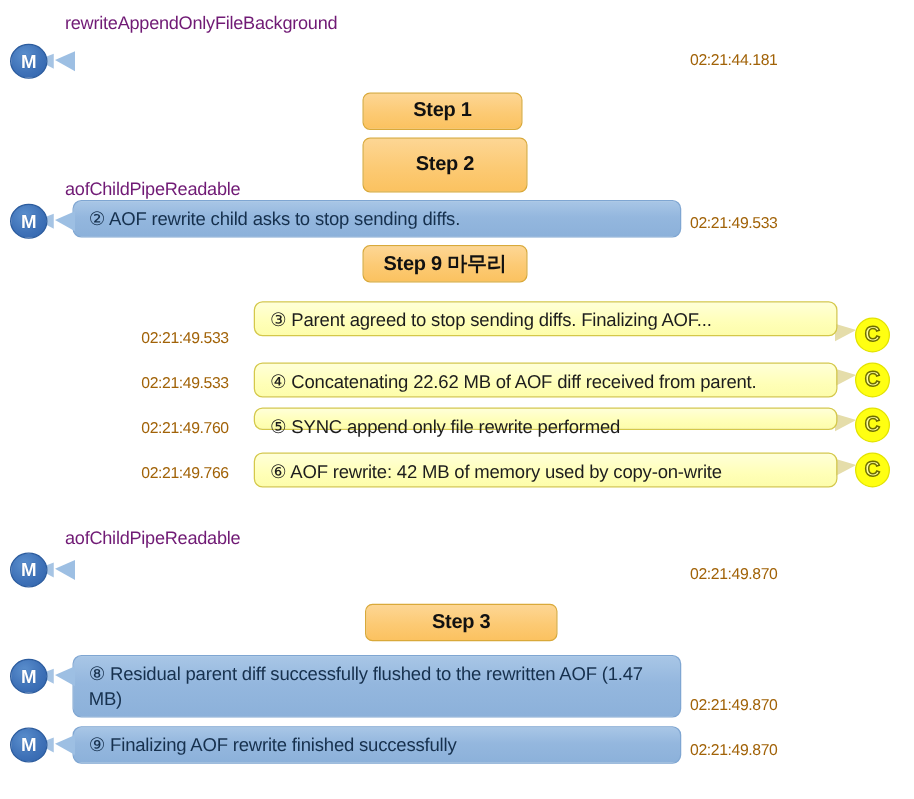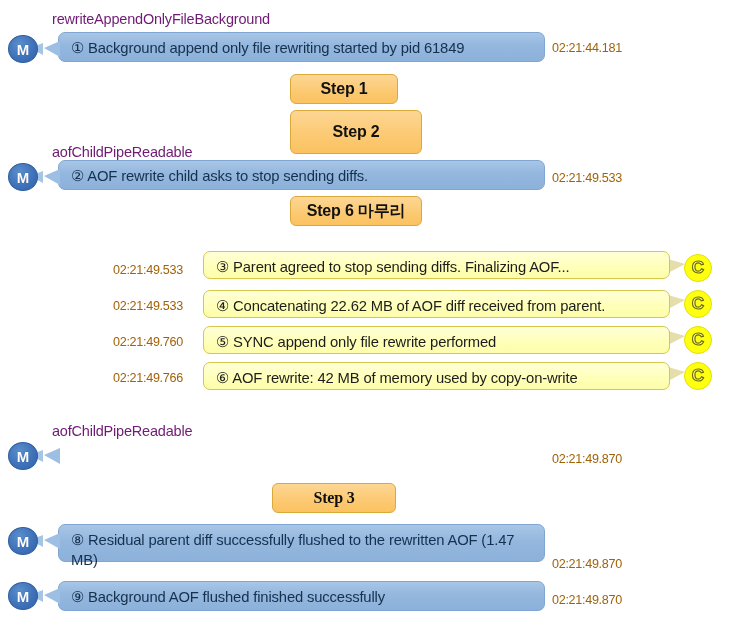--- a/index.html
+++ b/index.html
@@ -143,67 +143,66 @@
 </style>
 </head>
 <body>
 
 <div id="stage">
 
   <div class="fn-label" style="left:52px; top:11px;">rewriteAppendOnlyFileBackground</div>
 
   <div class="avatar m" style="left:8px; top:35px;">M</div>
   <div class="tail-left" style="left:44px; top:41px;"></div>
-  <div class="bubble blue" style="left:58px; top:32px; width:487px; height:30px;">① Background append only file rewriting started by pid 61849</div>
   <div class="timestamp" style="left:552px; top:41px;">02:21:44.181</div>
 
-  <div class="step-btn" style="left:290px; top:74px; width:108px; height:30px;">Step 1</div>
+  <div class="step-btn" style="left:290px; top:74px; width:128px; height:30px;">Step 1</div>
   <div class="step-btn" style="left:290px; top:110px; width:132px; height:44px;">Step 2</div>
 
   <div class="fn-label" style="left:52px; top:144px;">aofChildPipeReadable</div>
 
   <div class="avatar m" style="left:8px; top:163px;">M</div>
   <div class="tail-left" style="left:44px; top:169px;"></div>
   <div class="bubble blue" style="left:58px; top:160px; width:487px; height:30px;">② AOF rewrite child asks to stop sending diffs.</div>
   <div class="timestamp" style="left:552px; top:171px;">02:21:49.533</div>
 
-  <div class="step-btn" style="left:290px; top:196px; width:132px; height:30px;">Step 6 마무리</div>
+  <div class="step-btn" style="left:290px; top:196px; width:132px; height:30px;">Step 9 마무리</div>
 
 
   <div class="timestamp" style="left:113px; top:263px;">02:21:49.533</div>
-  <div class="bubble yellow" style="left:203px; top:251px; width:467px; height:28px;">③ Parent agreed to stop sending diffs. Finalizing  AOF...</div>
+  <div class="bubble yellow" style="left:203px; top:241px; width:467px; height:28px;">③ Parent agreed to stop sending diffs. Finalizing  AOF...</div>
   <div class="tail-right" style="left:668px; top:259px;"></div>
   <div class="avatar c" style="left:684px; top:254px; width:28px; height:28px;">C</div>
 
   <div class="timestamp" style="left:113px; top:299px;">02:21:49.533</div>
   <div class="bubble yellow" style="left:203px; top:290px; width:467px; height:28px;">④ Concatenating 22.62 MB of AOF diff received from parent.</div>
   <div class="tail-right" style="left:668px; top:295px;"></div>
   <div class="avatar c" style="left:684px; top:290px; width:28px; height:28px;">C</div>
 
   <div class="timestamp" style="left:113px; top:335px;">02:21:49.760</div>
-  <div class="bubble yellow" style="left:203px; top:326px; width:467px; height:28px;">⑤ SYNC append only file rewrite performed</div>
+  <div class="bubble yellow" style="left:203px; top:326px; width:467px; height:18px;">⑤ SYNC append only file rewrite performed</div>
   <div class="tail-right" style="left:668px; top:331px;"></div>
   <div class="avatar c" style="left:684px; top:326px; width:28px; height:28px;">C</div>
 
   <div class="timestamp" style="left:113px; top:371px;">02:21:49.766</div>
   <div class="bubble yellow" style="left:203px; top:362px; width:467px; height:28px;padding-left:12px;">⑥ AOF rewrite: 42 MB of memory used by copy-on-write</div>
   <div class="tail-right" style="left:668px; top:367px;"></div>
   <div class="avatar c" style="left:684px; top:362px; width:28px; height:28px;">C</div>
 
   <div class="fn-label" style="left:52px; top:423px;">aofChildPipeReadable</div>
 
   <div class="avatar m" style="left:8px; top:442px;">M</div>
   <div class="tail-left" style="left:44px; top:448px;"></div>
   <div class="timestamp" style="left:552px; top:452px;">02:21:49.870</div>
 
-  <div class="step-btn" style="left:272px; top:483px; width:124px; height:30px;font-family:Liberation Serif, serif;">Step 3</div>
+  <div class="step-btn" style="left:292px; top:483px; width:154px; height:30px;">Step 3</div>
 
   <div class="avatar m" style="left:8px; top:527px;">M</div>
   <div class="tail-left" style="left:44px; top:533px;"></div>
-  <div class="bubble blue" style="left:58px; top:524px; width:487px; height:38px;">⑧ Residual parent diff successfully flushed to the rewritten AOF (1.47 MB)</div>
+  <div class="bubble blue" style="left:58px; top:524px; width:487px; height:50px;">⑧ Residual parent diff successfully flushed to the rewritten AOF (1.47 MB)</div>
   <div class="timestamp" style="left:552px; top:557px;">02:21:49.870</div>
 
   <div class="avatar m" style="left:8px; top:582px;">M</div>
   <div class="tail-left" style="left:44px; top:588px;"></div>
-  <div class="bubble blue" style="left:58px; top:581px; width:487px; height:30px;">⑨ Background AOF flushed finished successfully</div>
+  <div class="bubble blue" style="left:58px; top:581px; width:487px; height:30px;">⑨ Finalizing AOF rewrite finished successfully</div>
   <div class="timestamp" style="left:552px; top:593px;">02:21:49.870</div>
 
 </div>
 
 </body></html>

